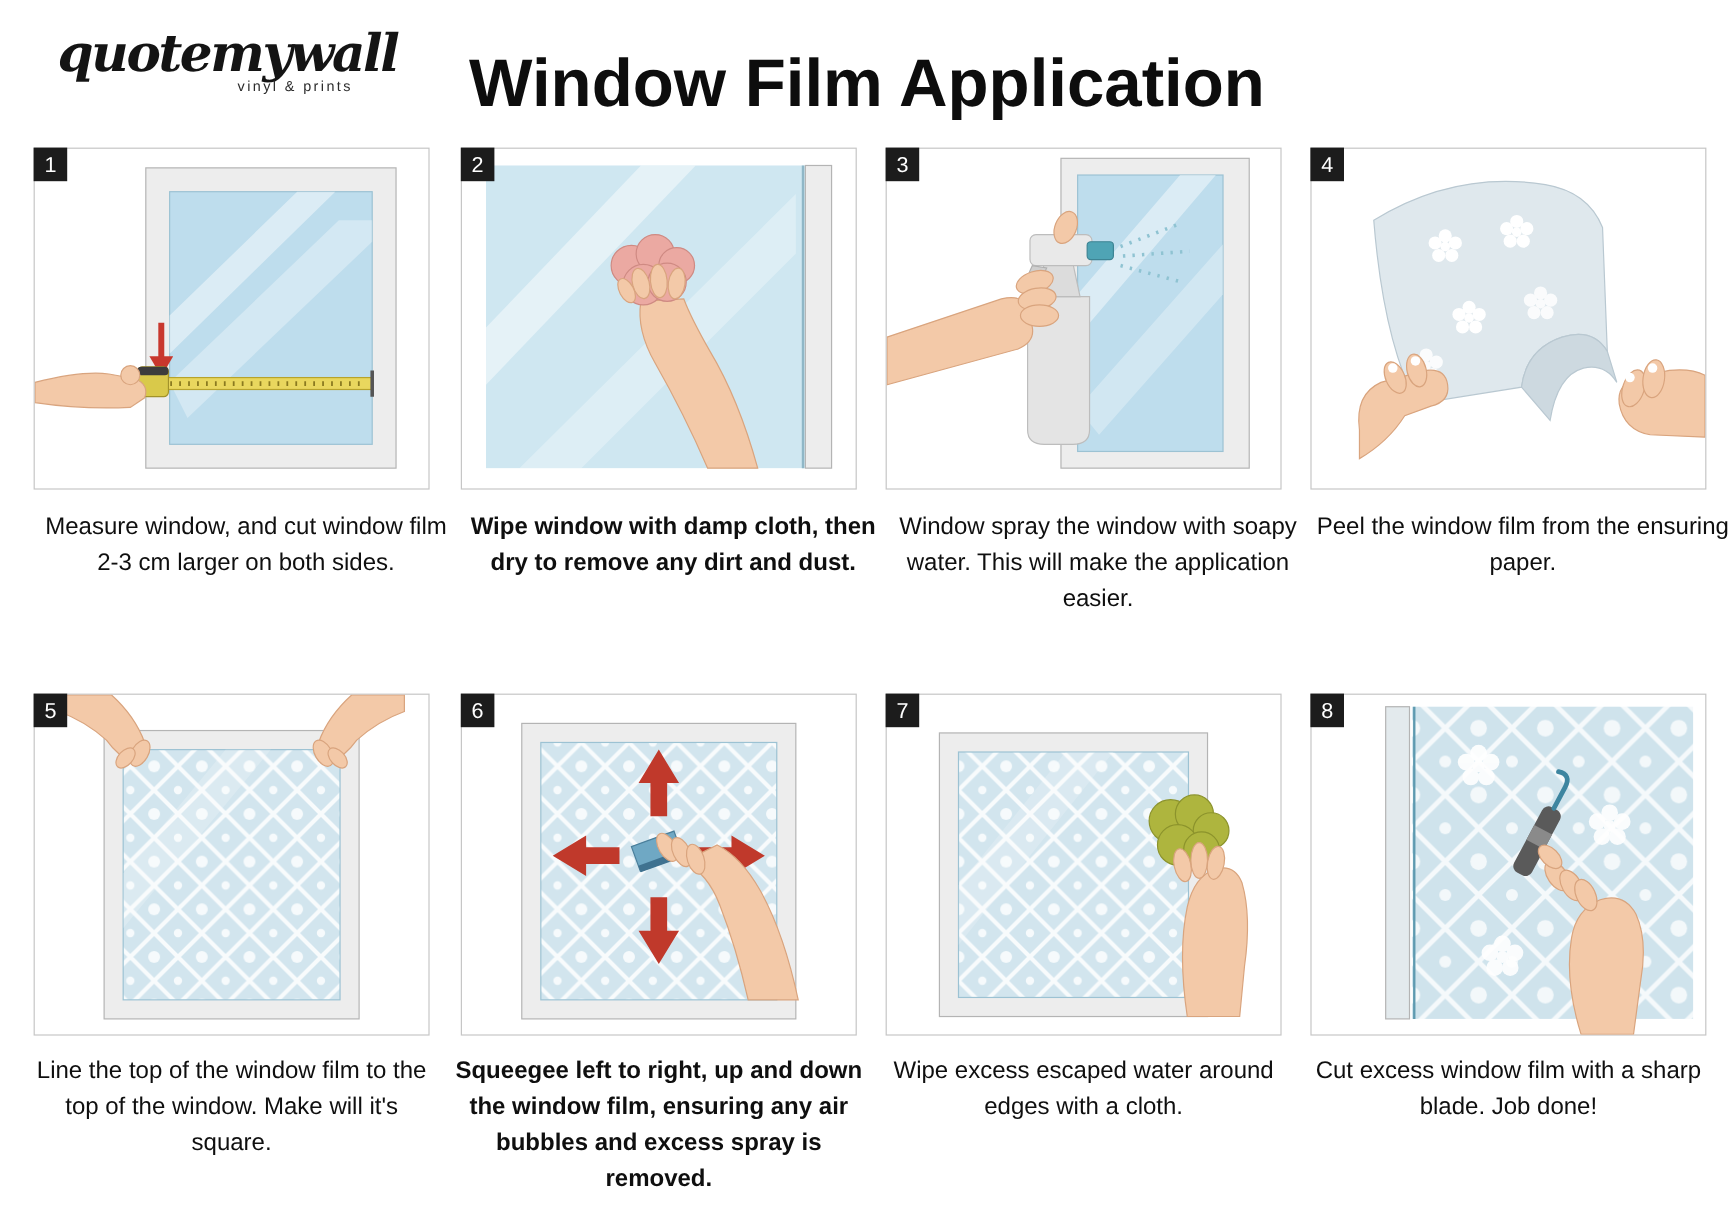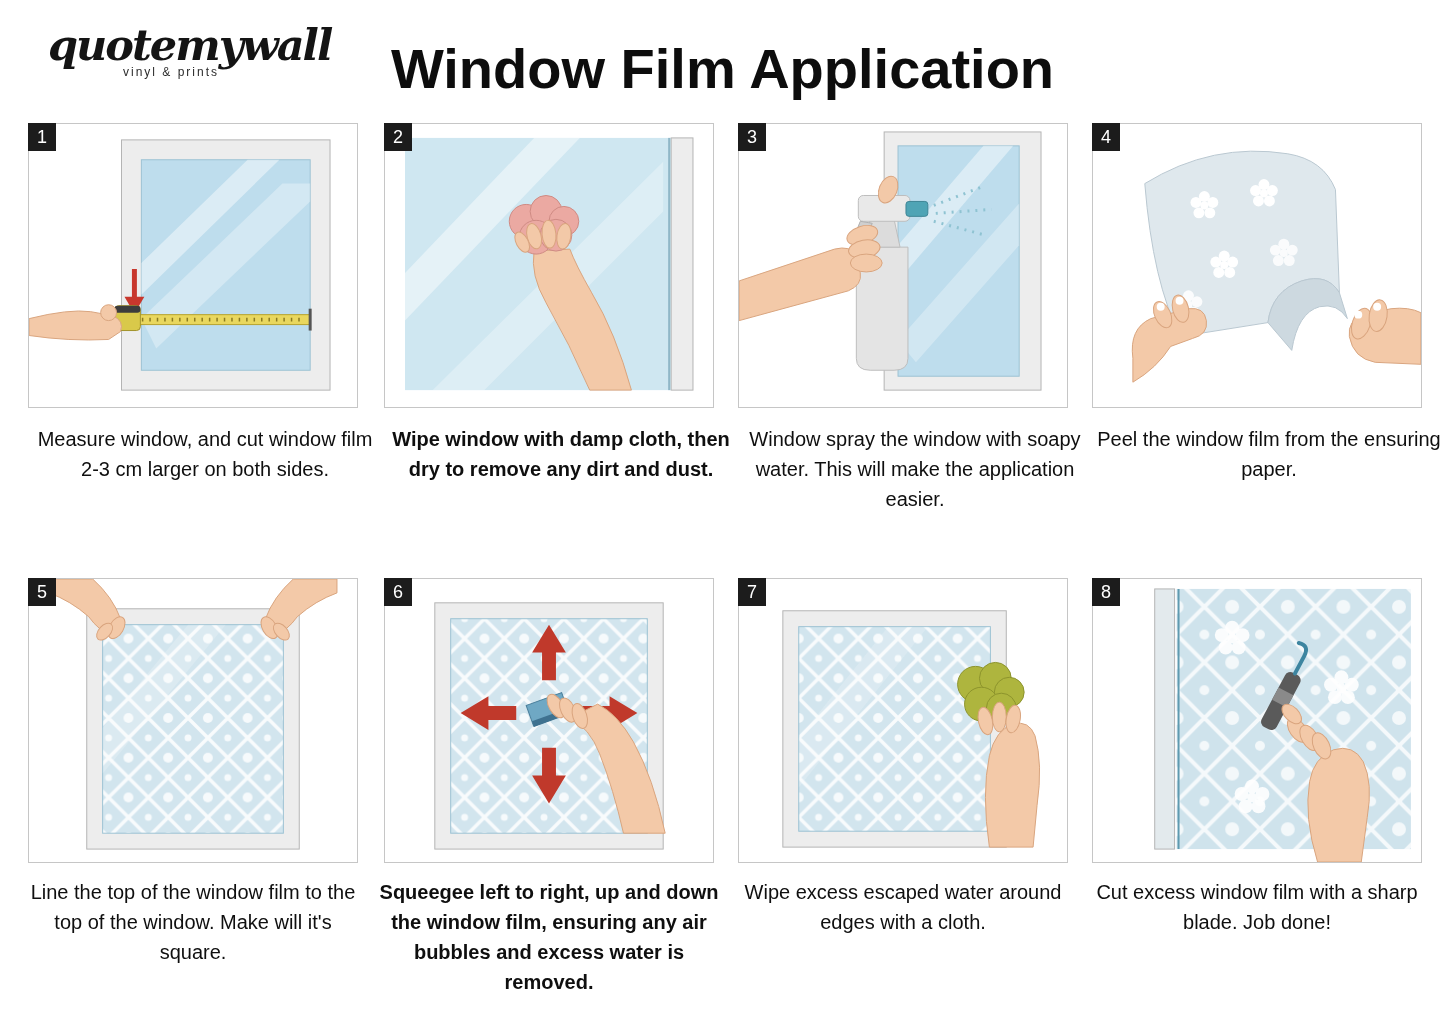--- a/index.html
+++ b/index.html
@@ -6,21 +6,21 @@
   #canvas{
     position:relative;width:1445px;height:1026px;background:#ffffff;
     font-family:"Liberation Sans",sans-serif;overflow:hidden;
   }
   .logo{position:absolute;left:48px;top:22px;width:250px;}
   .logo-wordmark{
     font-family:"DejaVu Serif",serif;font-style:italic;font-weight:bold;
     font-size:43px;color:#141414;letter-spacing:-2px;line-height:1.1;
   }
   .logo-tagline{
-    font-size:12px;color:#2b2b2b;letter-spacing:2px;text-align:center;
+    font-size:12px;color:#2b2b2b;letter-spacing:2px;text-align:right;
     margin-top:-4px;padding-right:4px;
   }
   .page-title{
     position:absolute;left:300px;top:36px;width:845px;text-align:center;
     font-size:56px;font-weight:600;color:#0d0d0d;letter-spacing:0;
   }
   .panel{
     position:absolute;width:330px;height:285px;box-sizing:border-box;
     border:1px solid #c6c6c6;background:#ffffff;
   }
@@ -299,17 +299,17 @@
         <ellipse cx="200" cy="136" rx="7" ry="12" transform="rotate(-45 200 136)"></ellipse>
       </g>
     </svg>
   </div>
 
   <div class="caption cap1 capc1">Measure window, and cut window film 2-3 cm larger on both sides.</div>
   <div class="caption cap1 capc2">Wipe window with damp cloth, then dry to remove any dirt and dust.</div>
   <div class="caption cap1 capc3">Window spray the window with soapy water. This will make the application easier.</div>
   <div class="caption cap1 capc4">Peel the window film from the ensuring paper.</div>
   <div class="caption cap2 capc1">Line the top of the window film to the top of the window.  Make will it's square.</div>
-  <div class="caption cap2 capc2">Squeegee left to right,  up and down the window film, ensuring any air bubbles and excess water is removed.</div>
+  <div class="caption cap2 capc2">Squeegee left to right,  up and down the window film, ensuring any air bubbles and excess spray is removed.</div>
   <div class="caption cap2 capc3">Wipe excess escaped water around edges with a cloth.</div>
   <div class="caption cap2 capc4">Cut excess window film with a sharp blade. Job done!</div>
 
 </div>
 
 </body></html>

